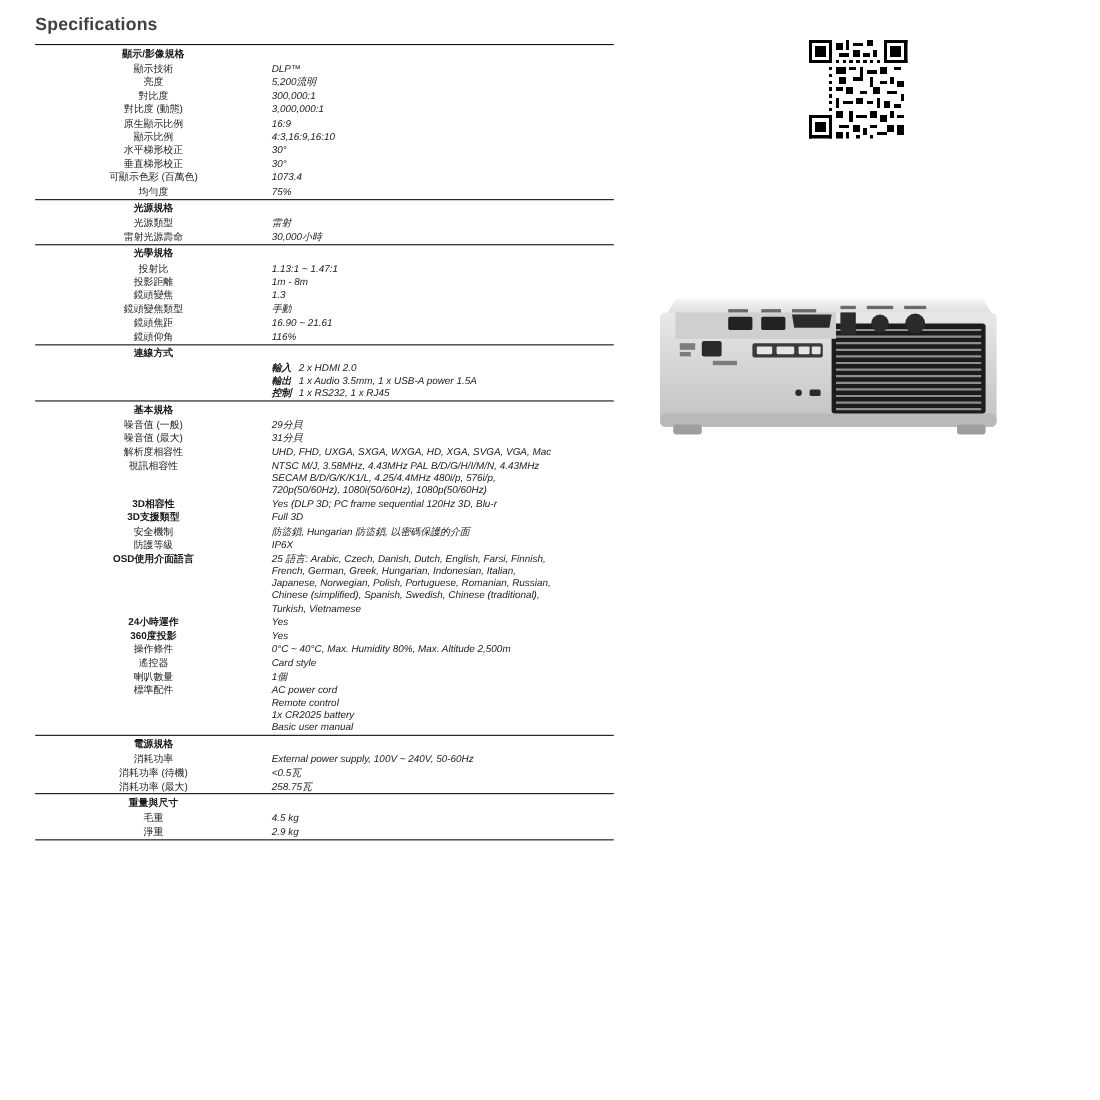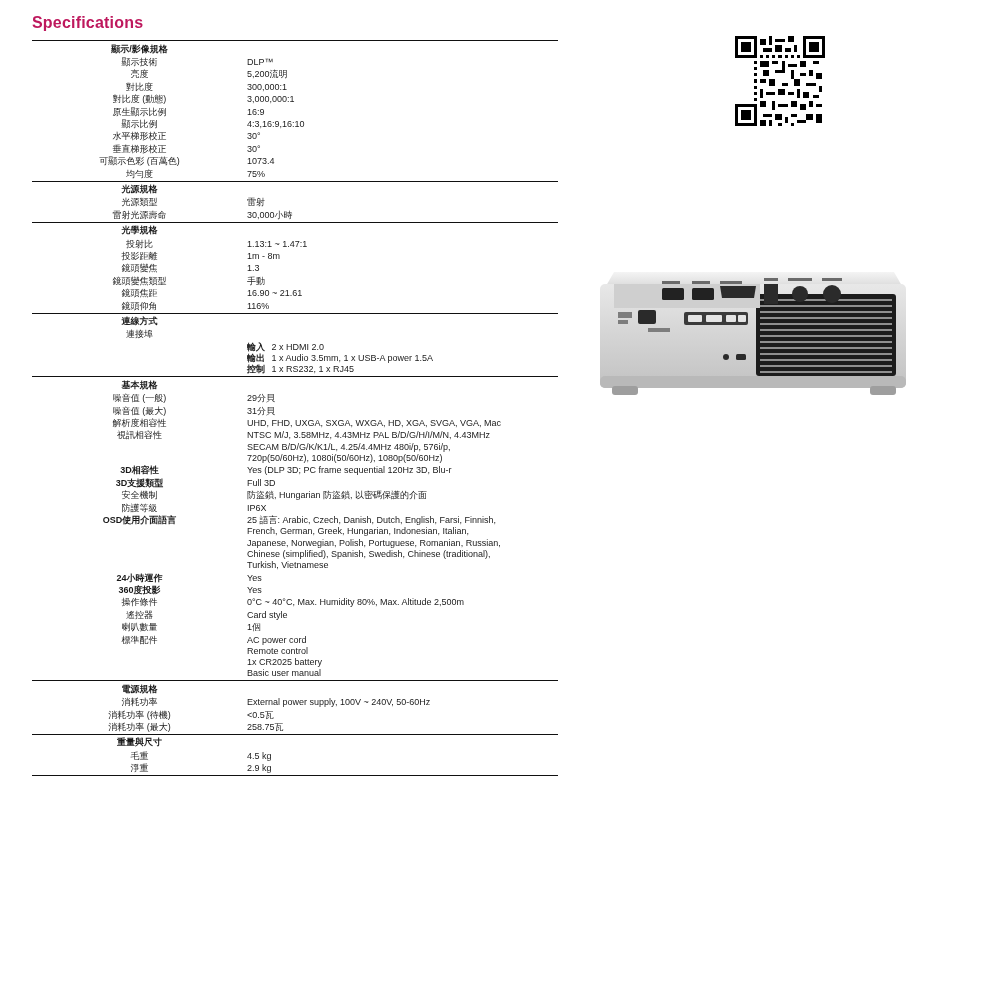--- a/index.html
+++ b/index.html
@@ -21,34 +21,34 @@
     position: absolute;
     left: 32px;
     top: 14px;
     width: 526px;
   }
   .spec-title {
     font-size: 16px;
     font-weight: bold;
     letter-spacing: .2px;
     margin: 0 0 8px 0;
-    color: #be185d;
+    color: #404040;
   }
   table.spec {
     width: 100%;
     border-collapse: collapse;
     font-size: 9px;
     line-height: 1.25;
   }
   table.spec td {
     vertical-align: top;
     padding: 0.6px 0;
   }
   td.k { width: 215px; padding-right: 6px; text-align: center; }
-  td.v { width: 311px; }
+  td.v { width: 311px; font-style: italic; }
   tr.section td {
     font-weight: bold;
     padding-top: 2.5px;
     padding-bottom: 1.5px;
   }
   tr.rule td {
     padding: 0;
     height: 1px;
   }
   tr.rule td > div {
@@ -225,24 +225,20 @@
             </td>
           </tr>
           <tr class="rule">
             <td colspan="2">
               <div></div>
             </td>
           </tr>
           <tr class="section">
             <td class="k">連線方式</td>
             <td class="v"></td>
-          </tr>
-          <tr>
-            <td class="k">連接埠</td>
-            <td class="v">&nbsp;</td>
           </tr>
           <tr>
             <td class="k"></td>
             <td class="v">
               <span class="vline"><span class="lbl-b">輸入</span><span> 2 x HDMI 2.0</span></span>
               <span class="vline"><span class="lbl-b">輸出</span><span> 1 x Audio 3.5mm, 1 x USB-A power 1.5A</span></span>
               <span class="vline"><span class="lbl-b">控制</span><span> 1 x RS232, 1 x RJ45</span></span>
             </td>
           </tr>
           <tr class="rule">

